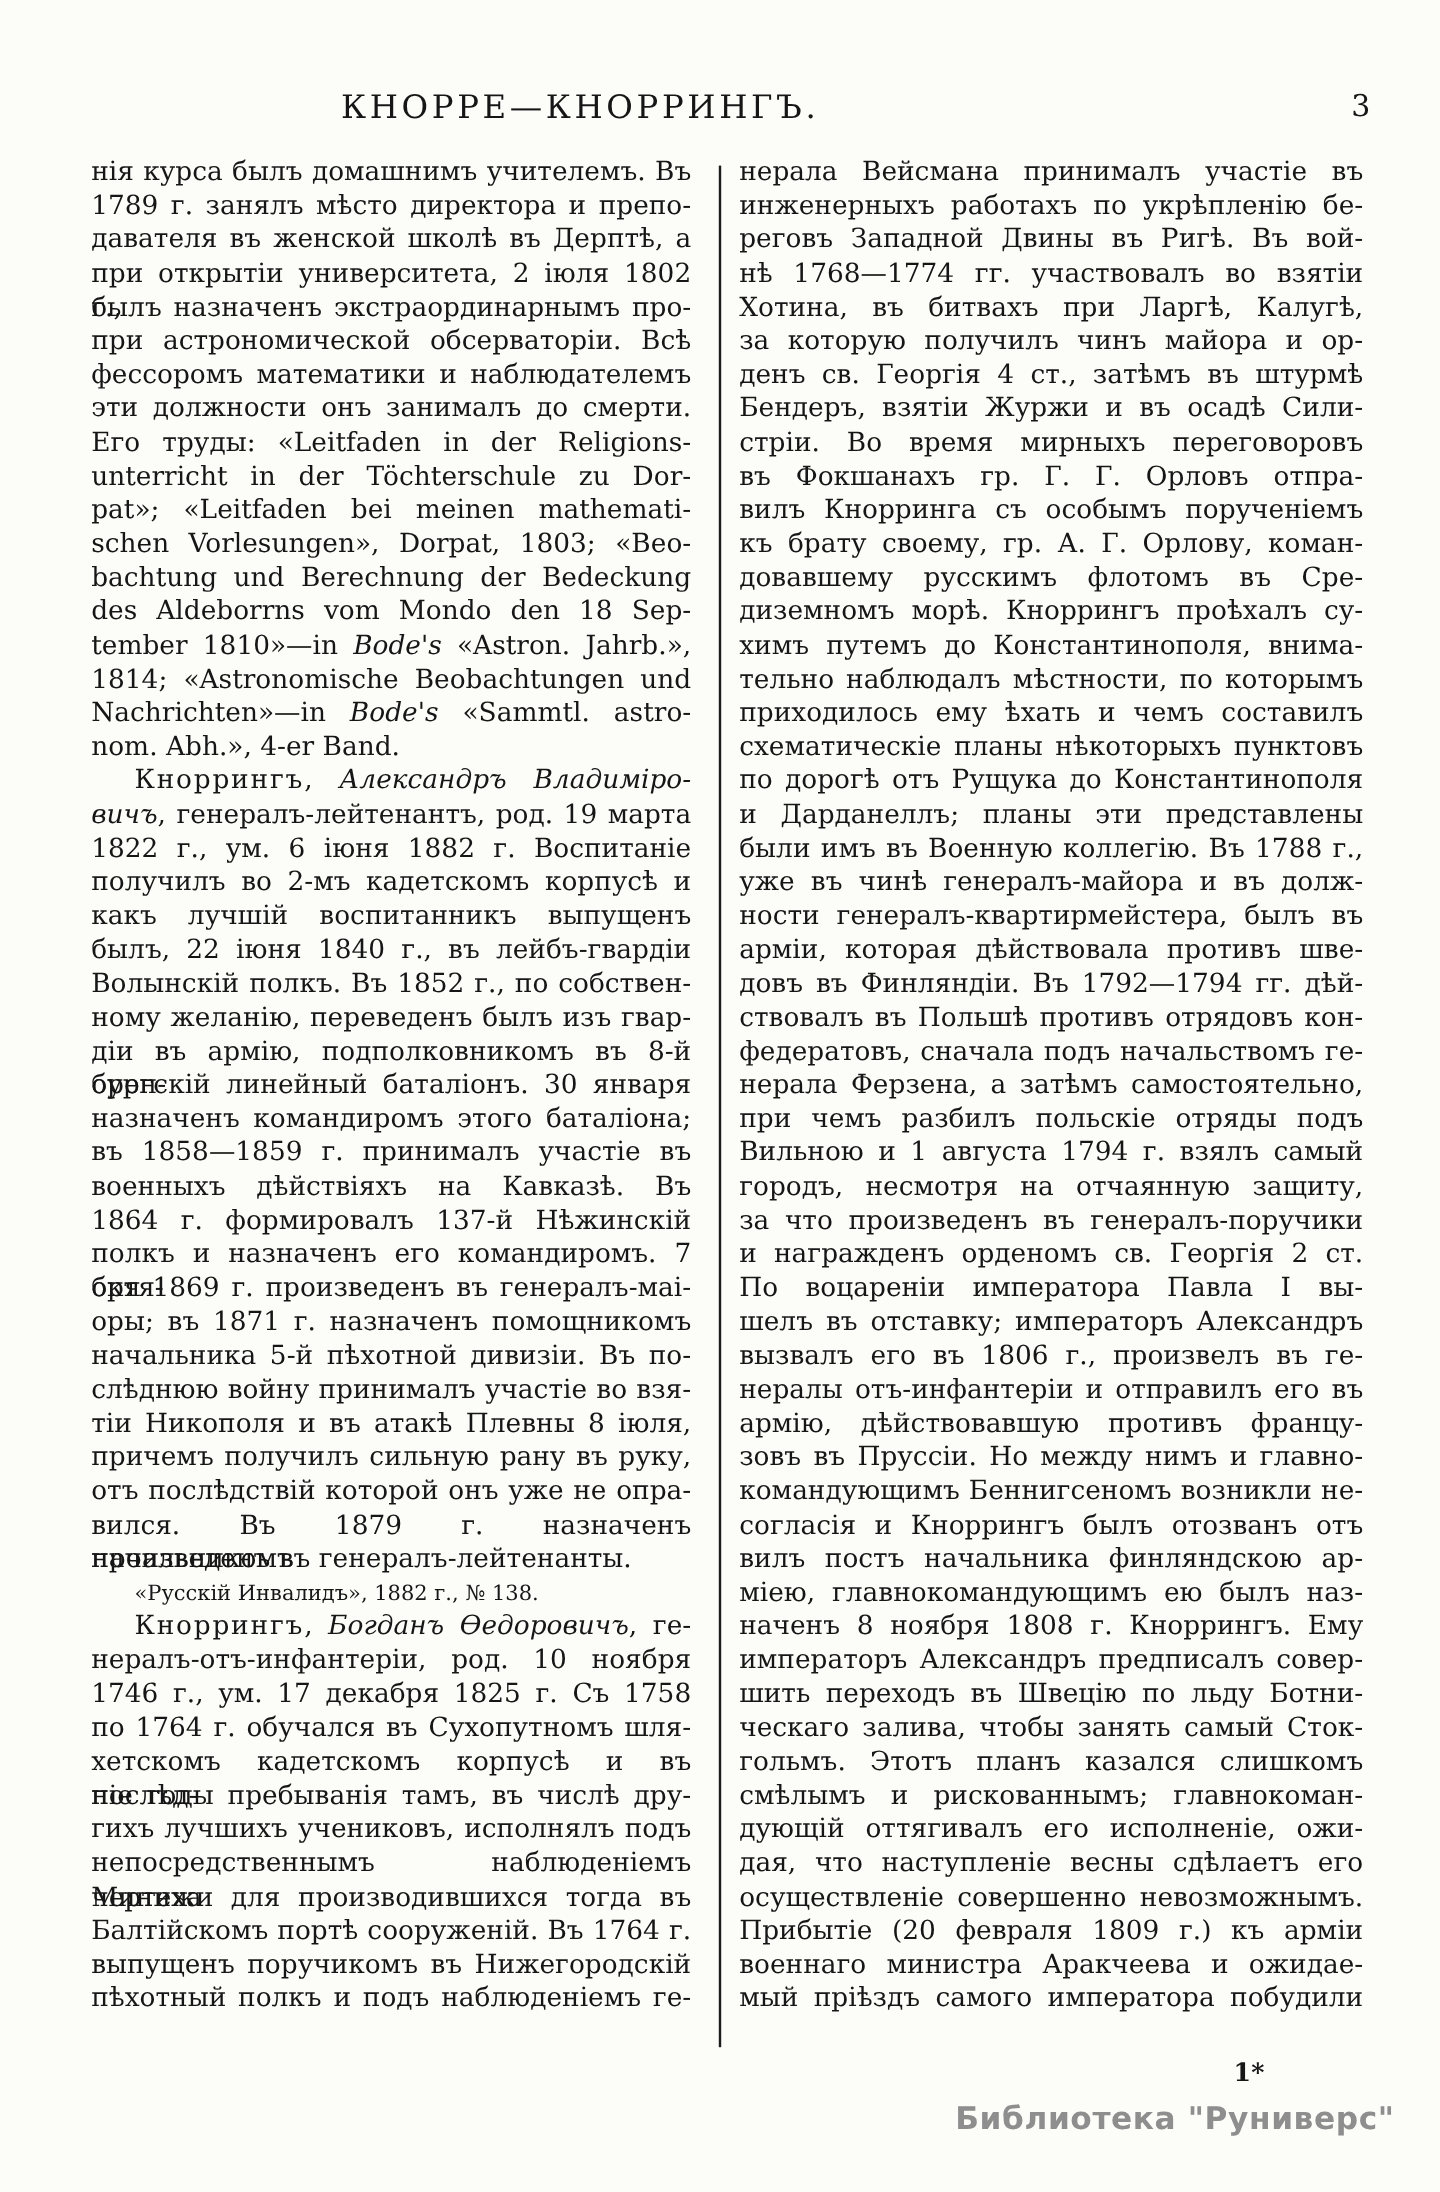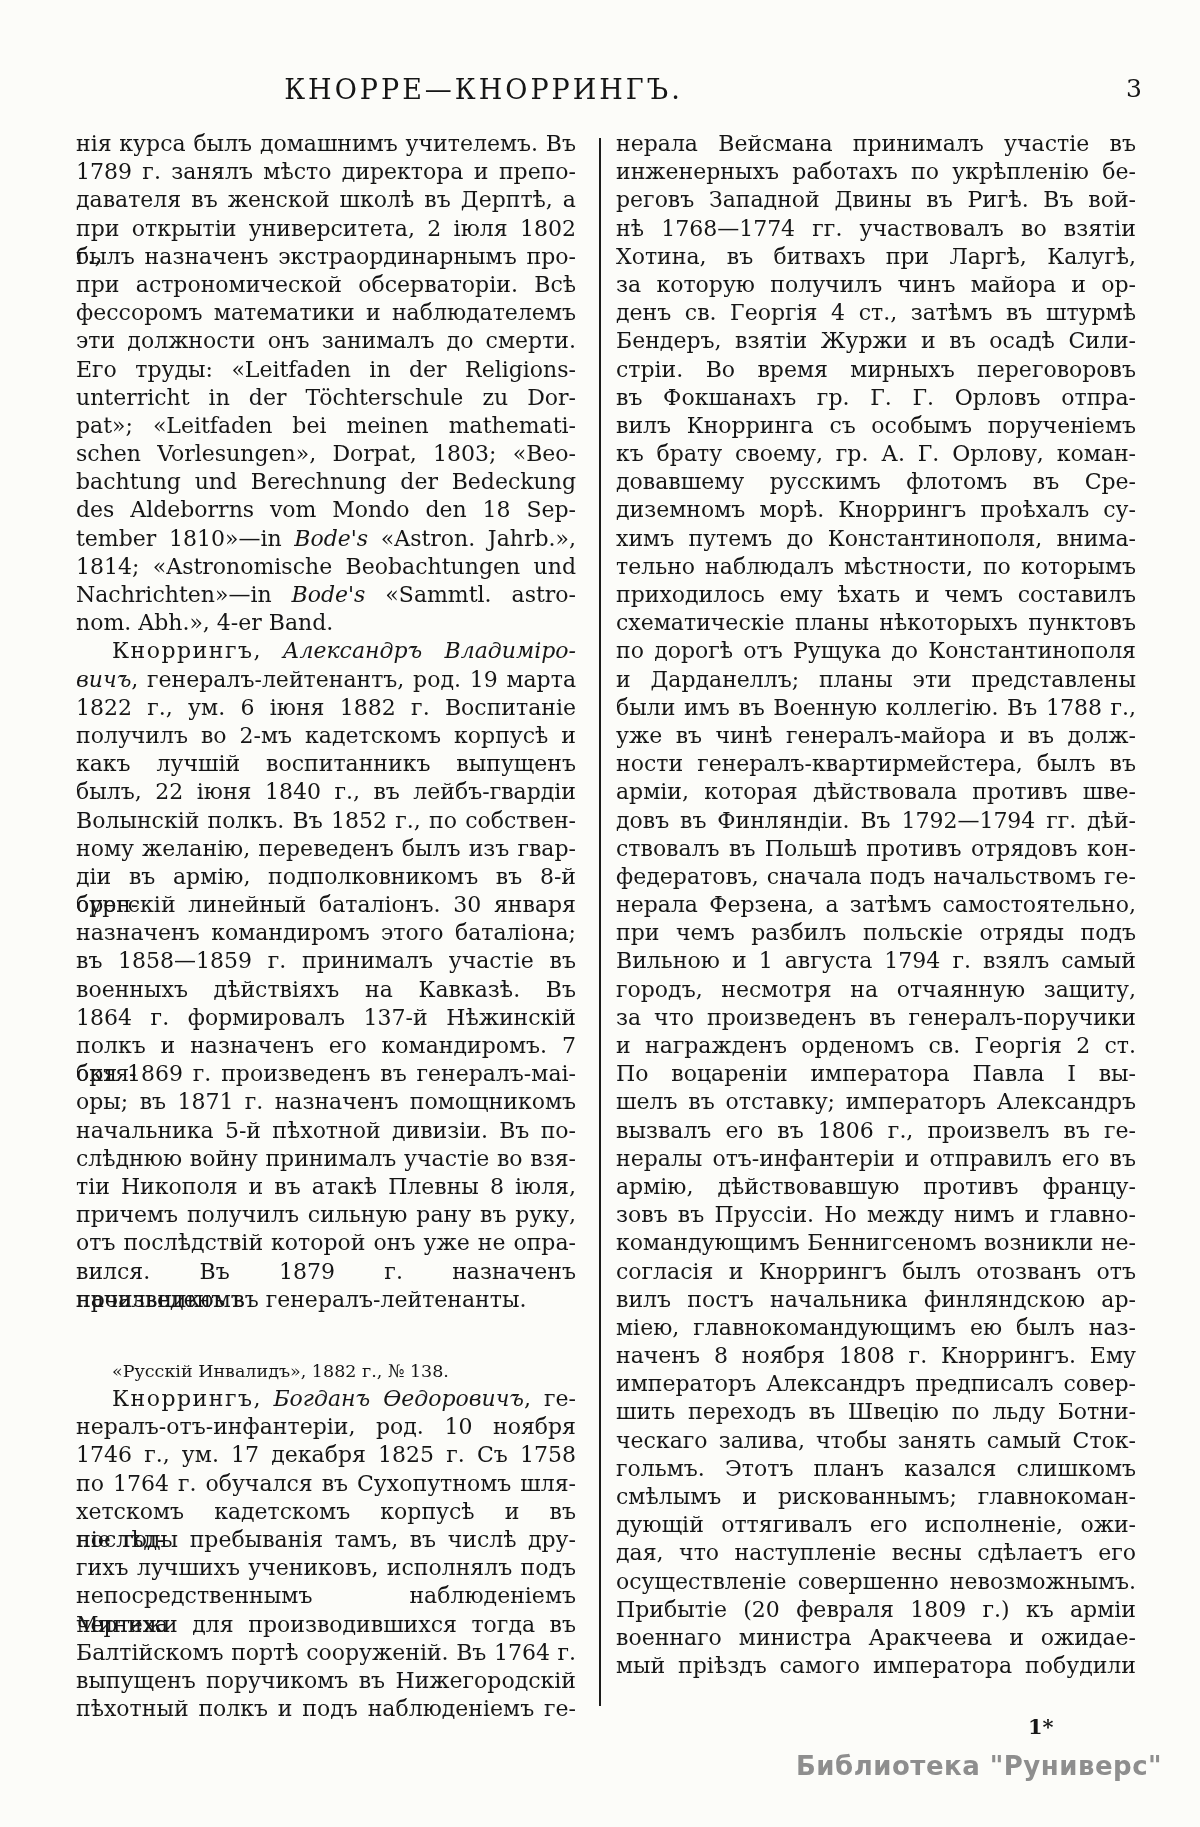--- a/index.html
+++ b/index.html
@@ -28,21 +28,21 @@
     position:absolute;left:599px;top:138px;width:2px;height:1568px;
     background:#1c1c1c;
   }
   .line{
     text-align:justify;
     text-align-last:justify;
     height:28.2px;
   }
   .line.end{text-align-last:left;}
   .line.indent{text-indent:36px;}
-  .line.small{font-size:17.5px;margin-top:43px;}
+  .line.small{font-size:17.5px;}
   .b{font-weight:normal;letter-spacing:1.5px;}
   .i{font-style:italic;}
   .signature-mark{
     position:absolute;left:1028px;top:1714px;
     font-size:21px;font-weight:bold;
   }
   .watermark{
     position:absolute;left:796px;top:1751px;
     font-family:"DejaVu Sans",sans-serif;
     font-size:26px;font-weight:bold;color:#8e8e8e;

